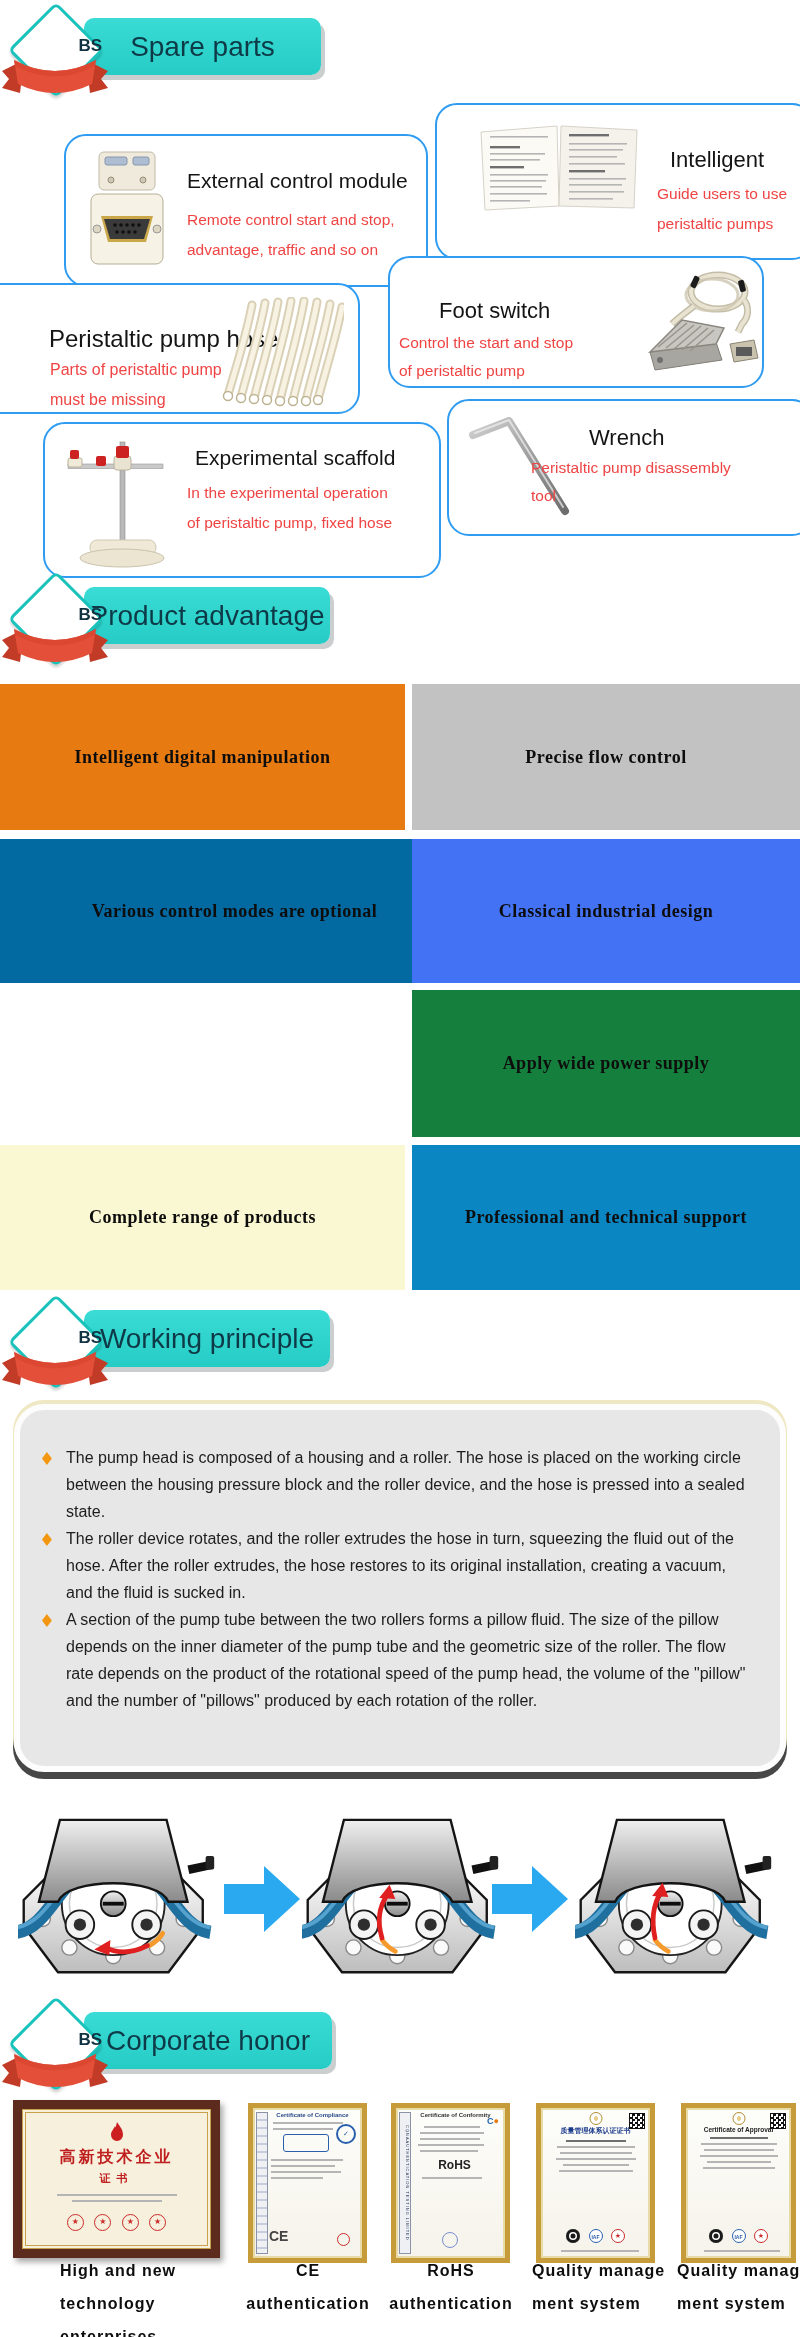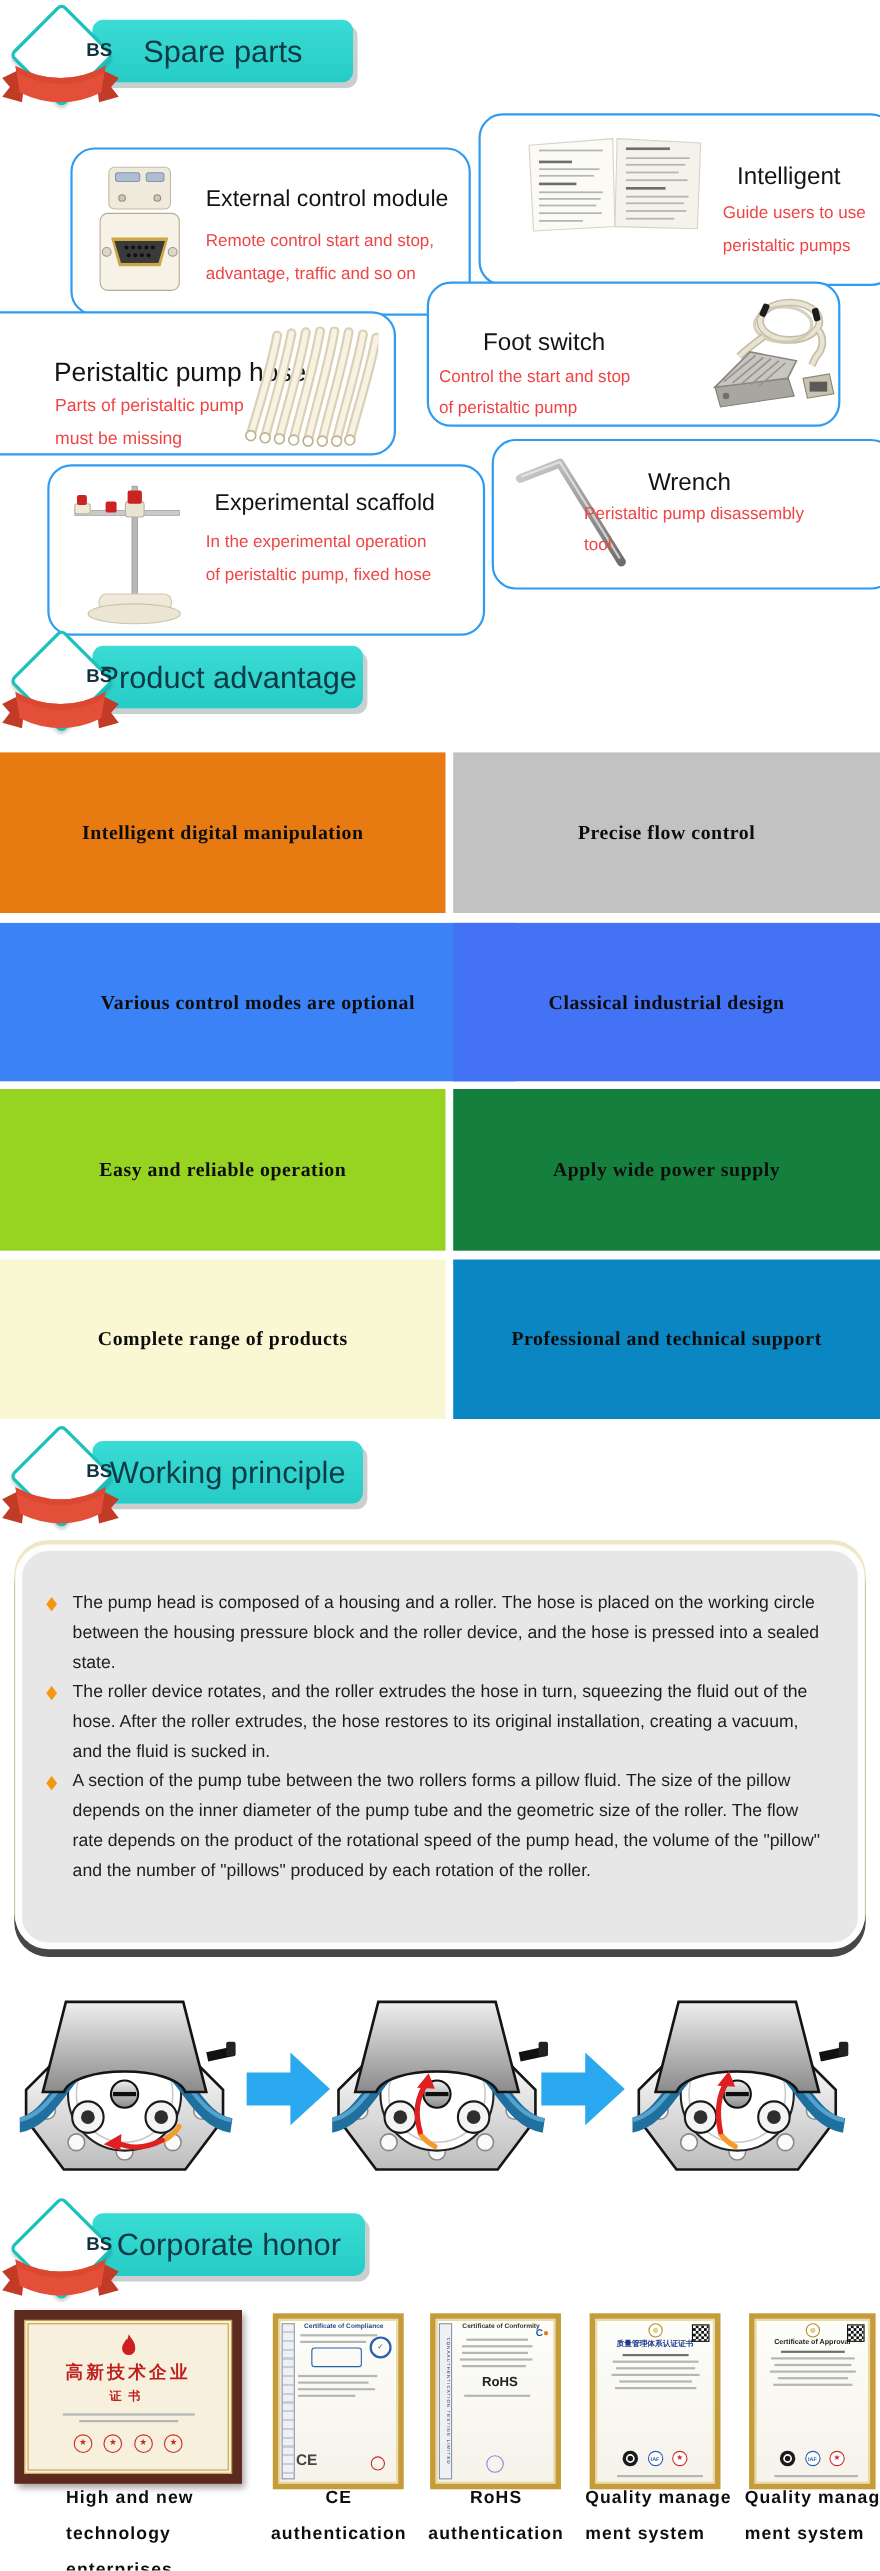--- a/index.html
+++ b/index.html
@@ -323,23 +323,22 @@
       <div class="hdiamond"></div>
       <div class="hbs">BS</div>
       <svg class="hribbon" viewBox="0 0 110 48">
           <use href="#ribbonsym"></use>
         </svg>
     </div>
   </div>
 
   <div class="tile" style="left: 0px; top: 684px; width: 405px; height: 146px; background-color: rgb(232, 122, 18);">Intelligent digital manipulation</div>
   <div class="tile" style="left: 412px; top: 684px; width: 388px; height: 146px; background-color: rgb(194, 194, 194);">Precise flow control</div>
-  <div class="tile" style="left: 0px; top: 839px; width: 469px; height: 144px; background-color: #3b82f6;">Various control modes are optional</div>
+  <div class="tile" style="left: 0px; top: 839px; width: 469px; height: 144px; background-color: #0369a1;">Various control modes are optional</div>
   <div class="tile" style="left: 412px; top: 839px; width: 388px; height: 144px; background-color: rgb(67, 114, 245);">Classical industrial design</div>
-  <div class="tile" style="left: 0px; top: 990px; width: 405px; height: 147px; background-color: rgb(151, 212, 34);">Easy and reliable operation</div>
   <div class="tile" style="left: 412px; top: 990px; width: 388px; height: 147px; background-color: #15803d;">Apply wide power supply</div>
   <div class="tile" style="left: 0px; top: 1145px; width: 405px; height: 145px; background-color: rgb(250, 248, 210);">Complete range of products</div>
   <div class="tile" style="left: 412px; top: 1145px; width: 388px; height: 145px; background-color: rgb(10, 134, 195);">Professional and technical support</div>
 
   <div class="sec-header" style="top:1292px">
     <div class="hbar" style="width:246px">
       <span>Working principle</span>
     </div>
     <div class="hbadge">
       <div class="hdiamond"></div>

